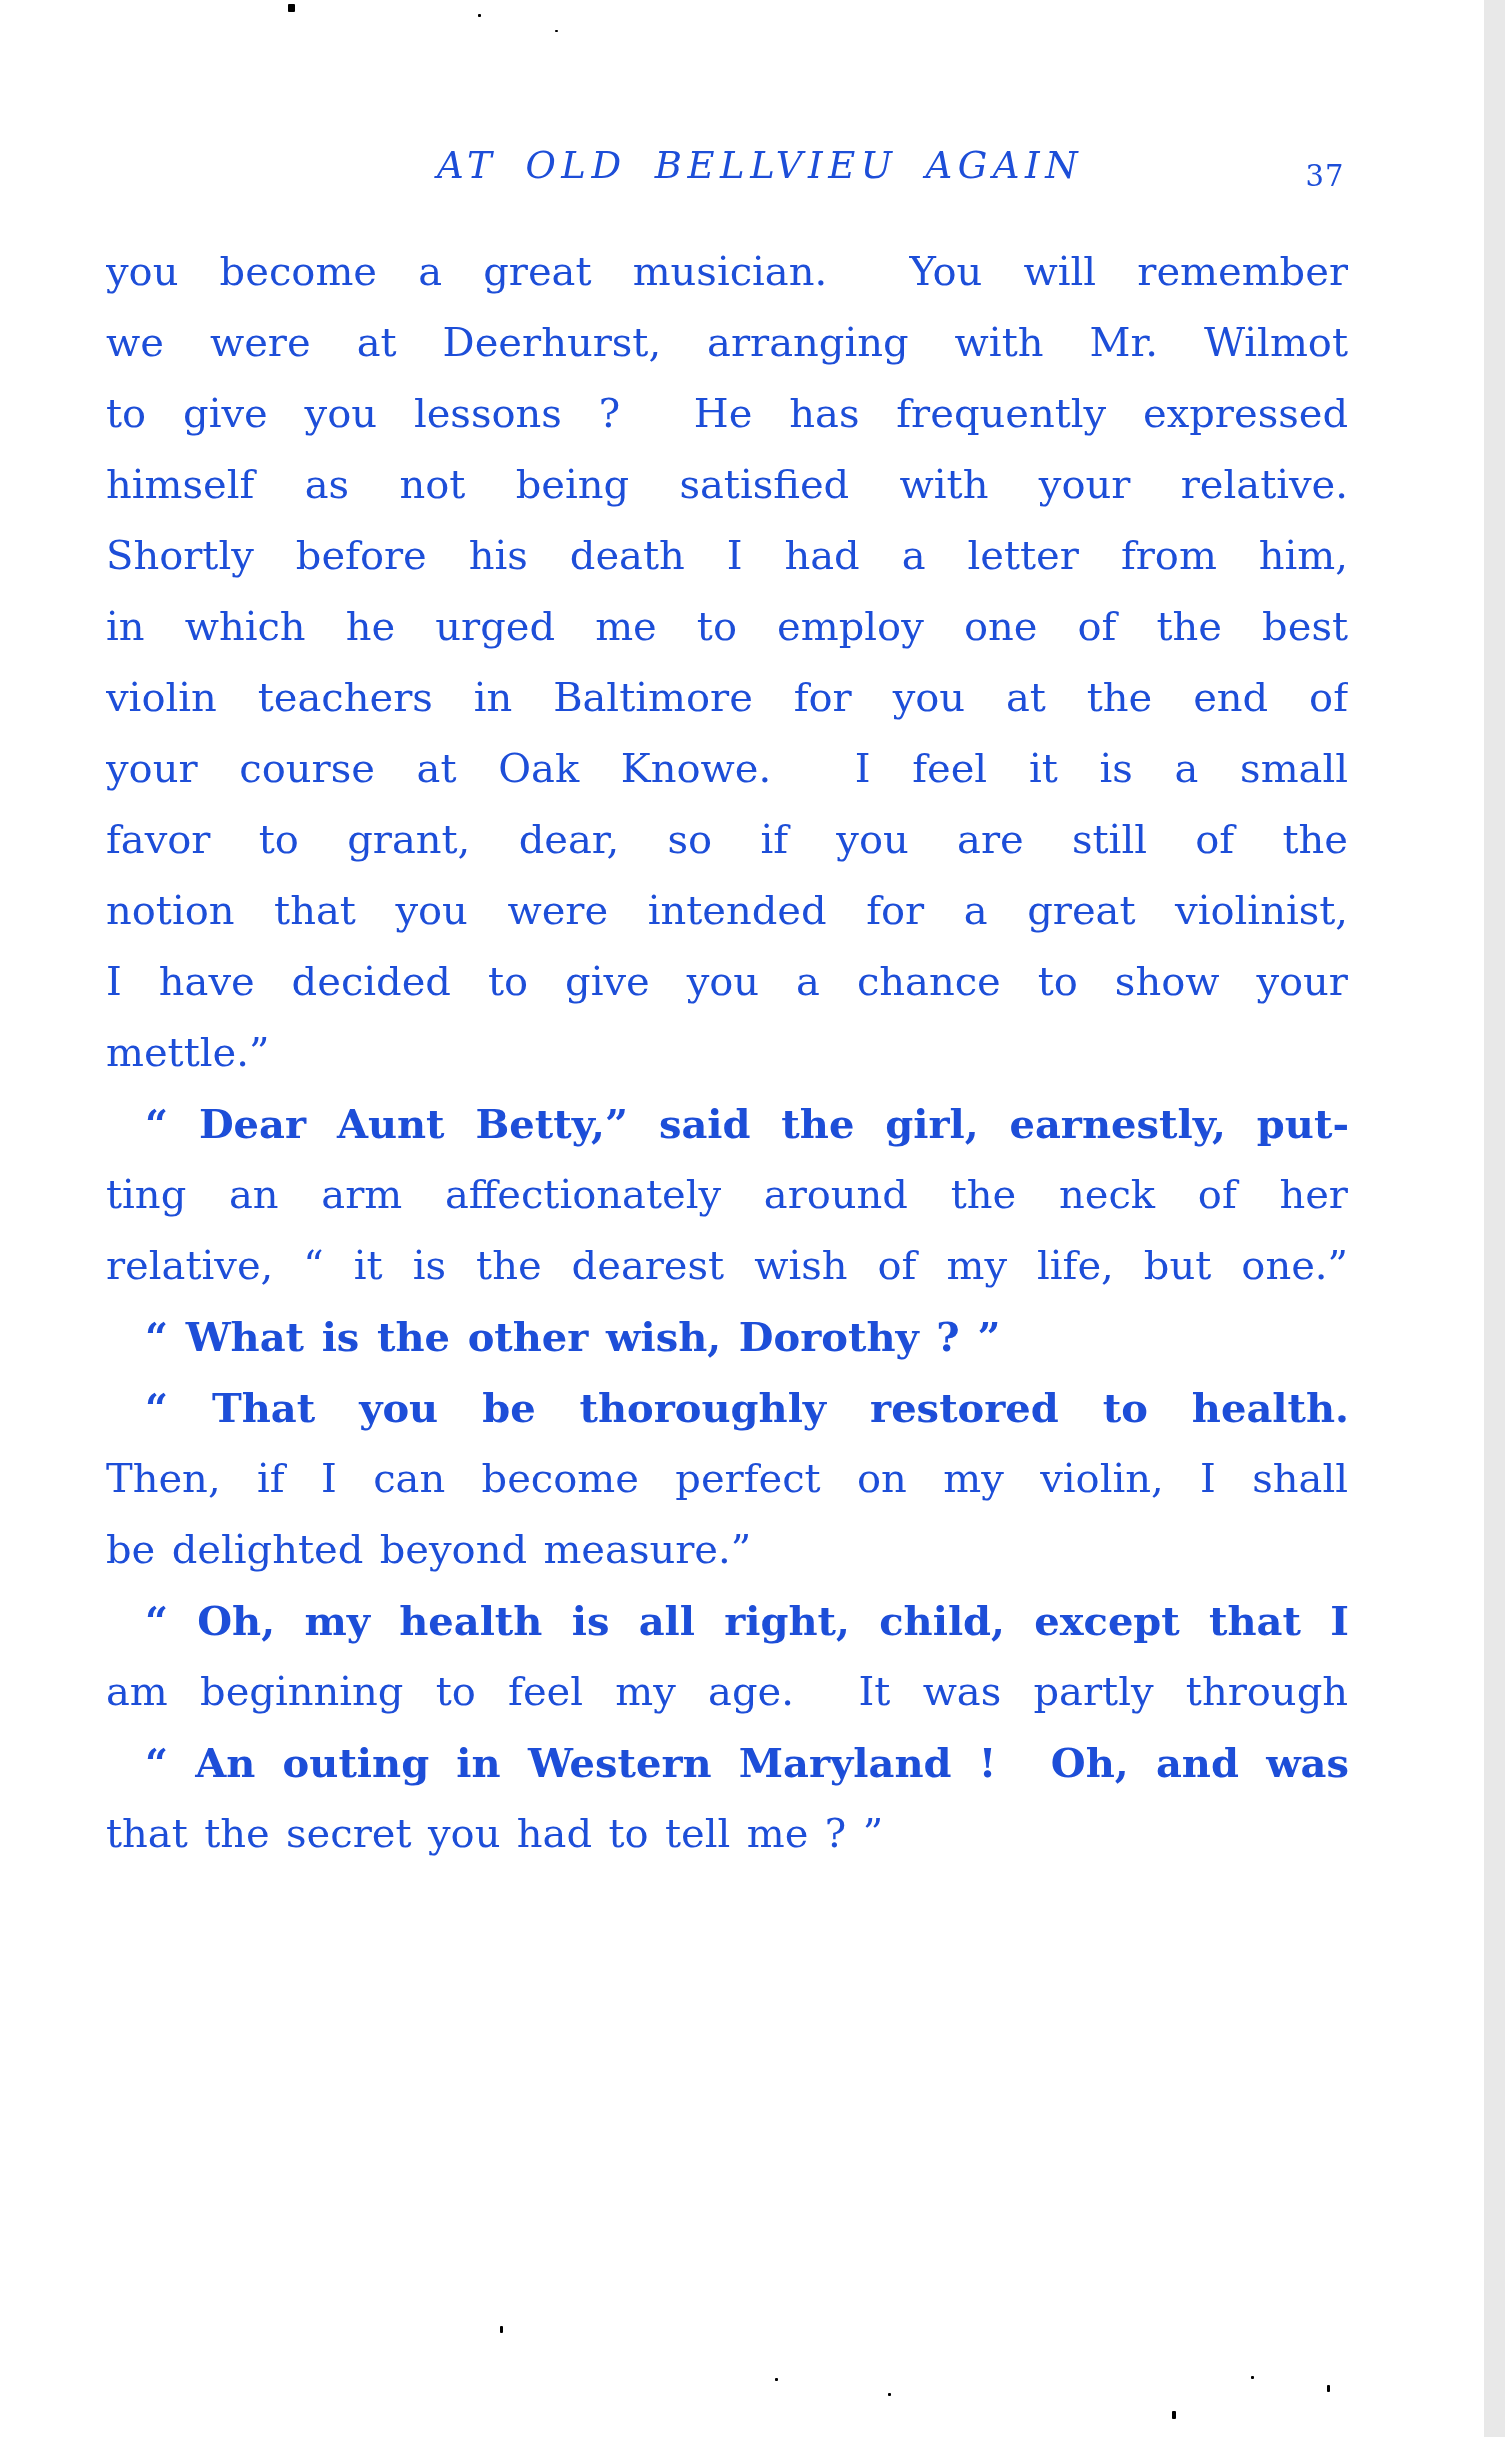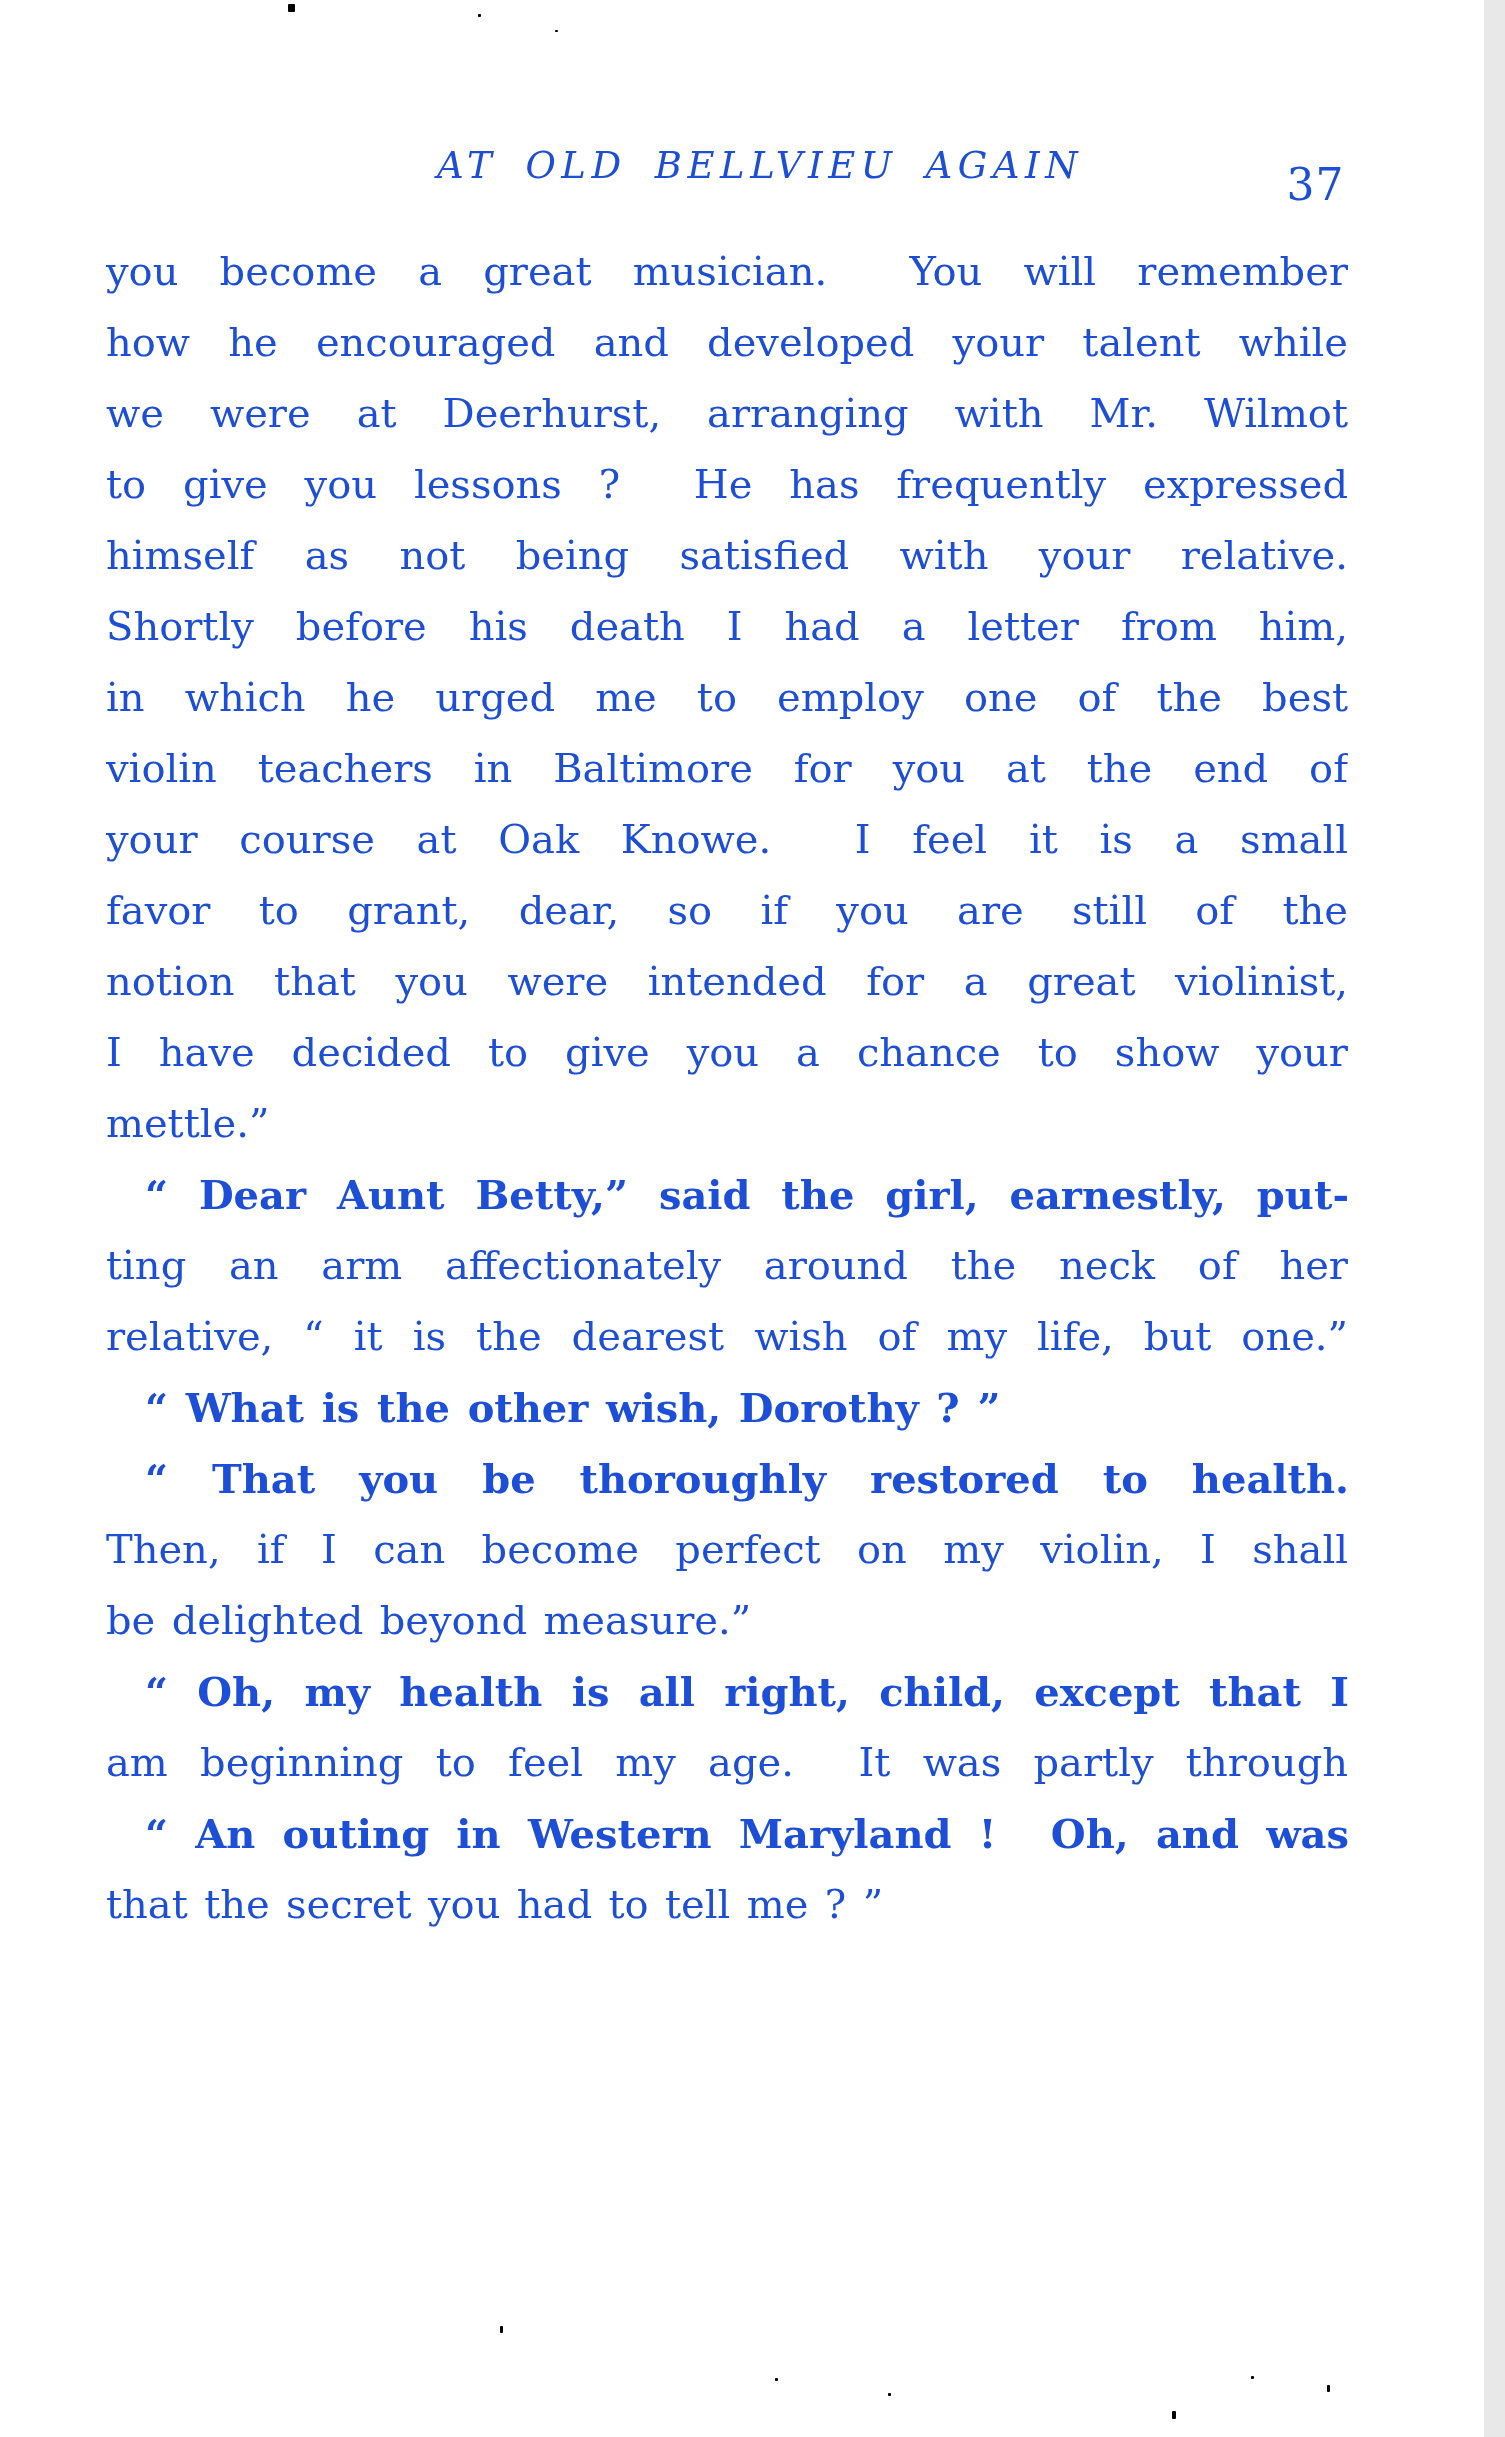--- a/index.html
+++ b/index.html
@@ -27,21 +27,21 @@
     font-style: italic;
     font-size: 37px;
     letter-spacing: 5.5px;
     word-spacing: 11px;
     white-space: nowrap;
   }
   .page-number {
     position: absolute;
     right: 3.7px;
     top: 14.7px;
-    font-size: 44px;
+    font-size: 29px;
     letter-spacing: 0.9px;
   }
   
   .body-text {
     position: absolute;
     top: 236px;
     left: 106px;
     width: 1242px;
     font-size: 40px;
     word-spacing: 3.7px;
@@ -78,21 +78,20 @@
 
 <div class="page">
 
   <div class="running-header">
     <div class="running-title">AT OLD BELLVIEU AGAIN</div>
     <div class="page-number">37</div>
   </div>
 
   <div class="body-text">
     <div class="line j">you become a great musician.&nbsp; You will remember</div>
-    <div class="line j">how he encouraged and developed your talent while</div>
     <div class="line j">we were at Deerhurst, arranging with Mr. Wilmot</div>
     <div class="line j">to give you lessons ?&nbsp; He has frequently expressed</div>
     <div class="line j">himself as not being satisfied with your relative.</div>
     <div class="line j">Shortly before his death I had a letter from him,</div>
     <div class="line j">in which he urged me to employ one of the best</div>
     <div class="line j">violin teachers in Baltimore for you at the end of</div>
     <div class="line j">your course at Oak Knowe.&nbsp; I feel it is a small</div>
     <div class="line j">favor to grant, dear, so if you are still of the</div>
     <div class="line j">notion that you were intended for a great violinist,</div>
     <div class="line j">I have decided to give you a chance to show your</div>

